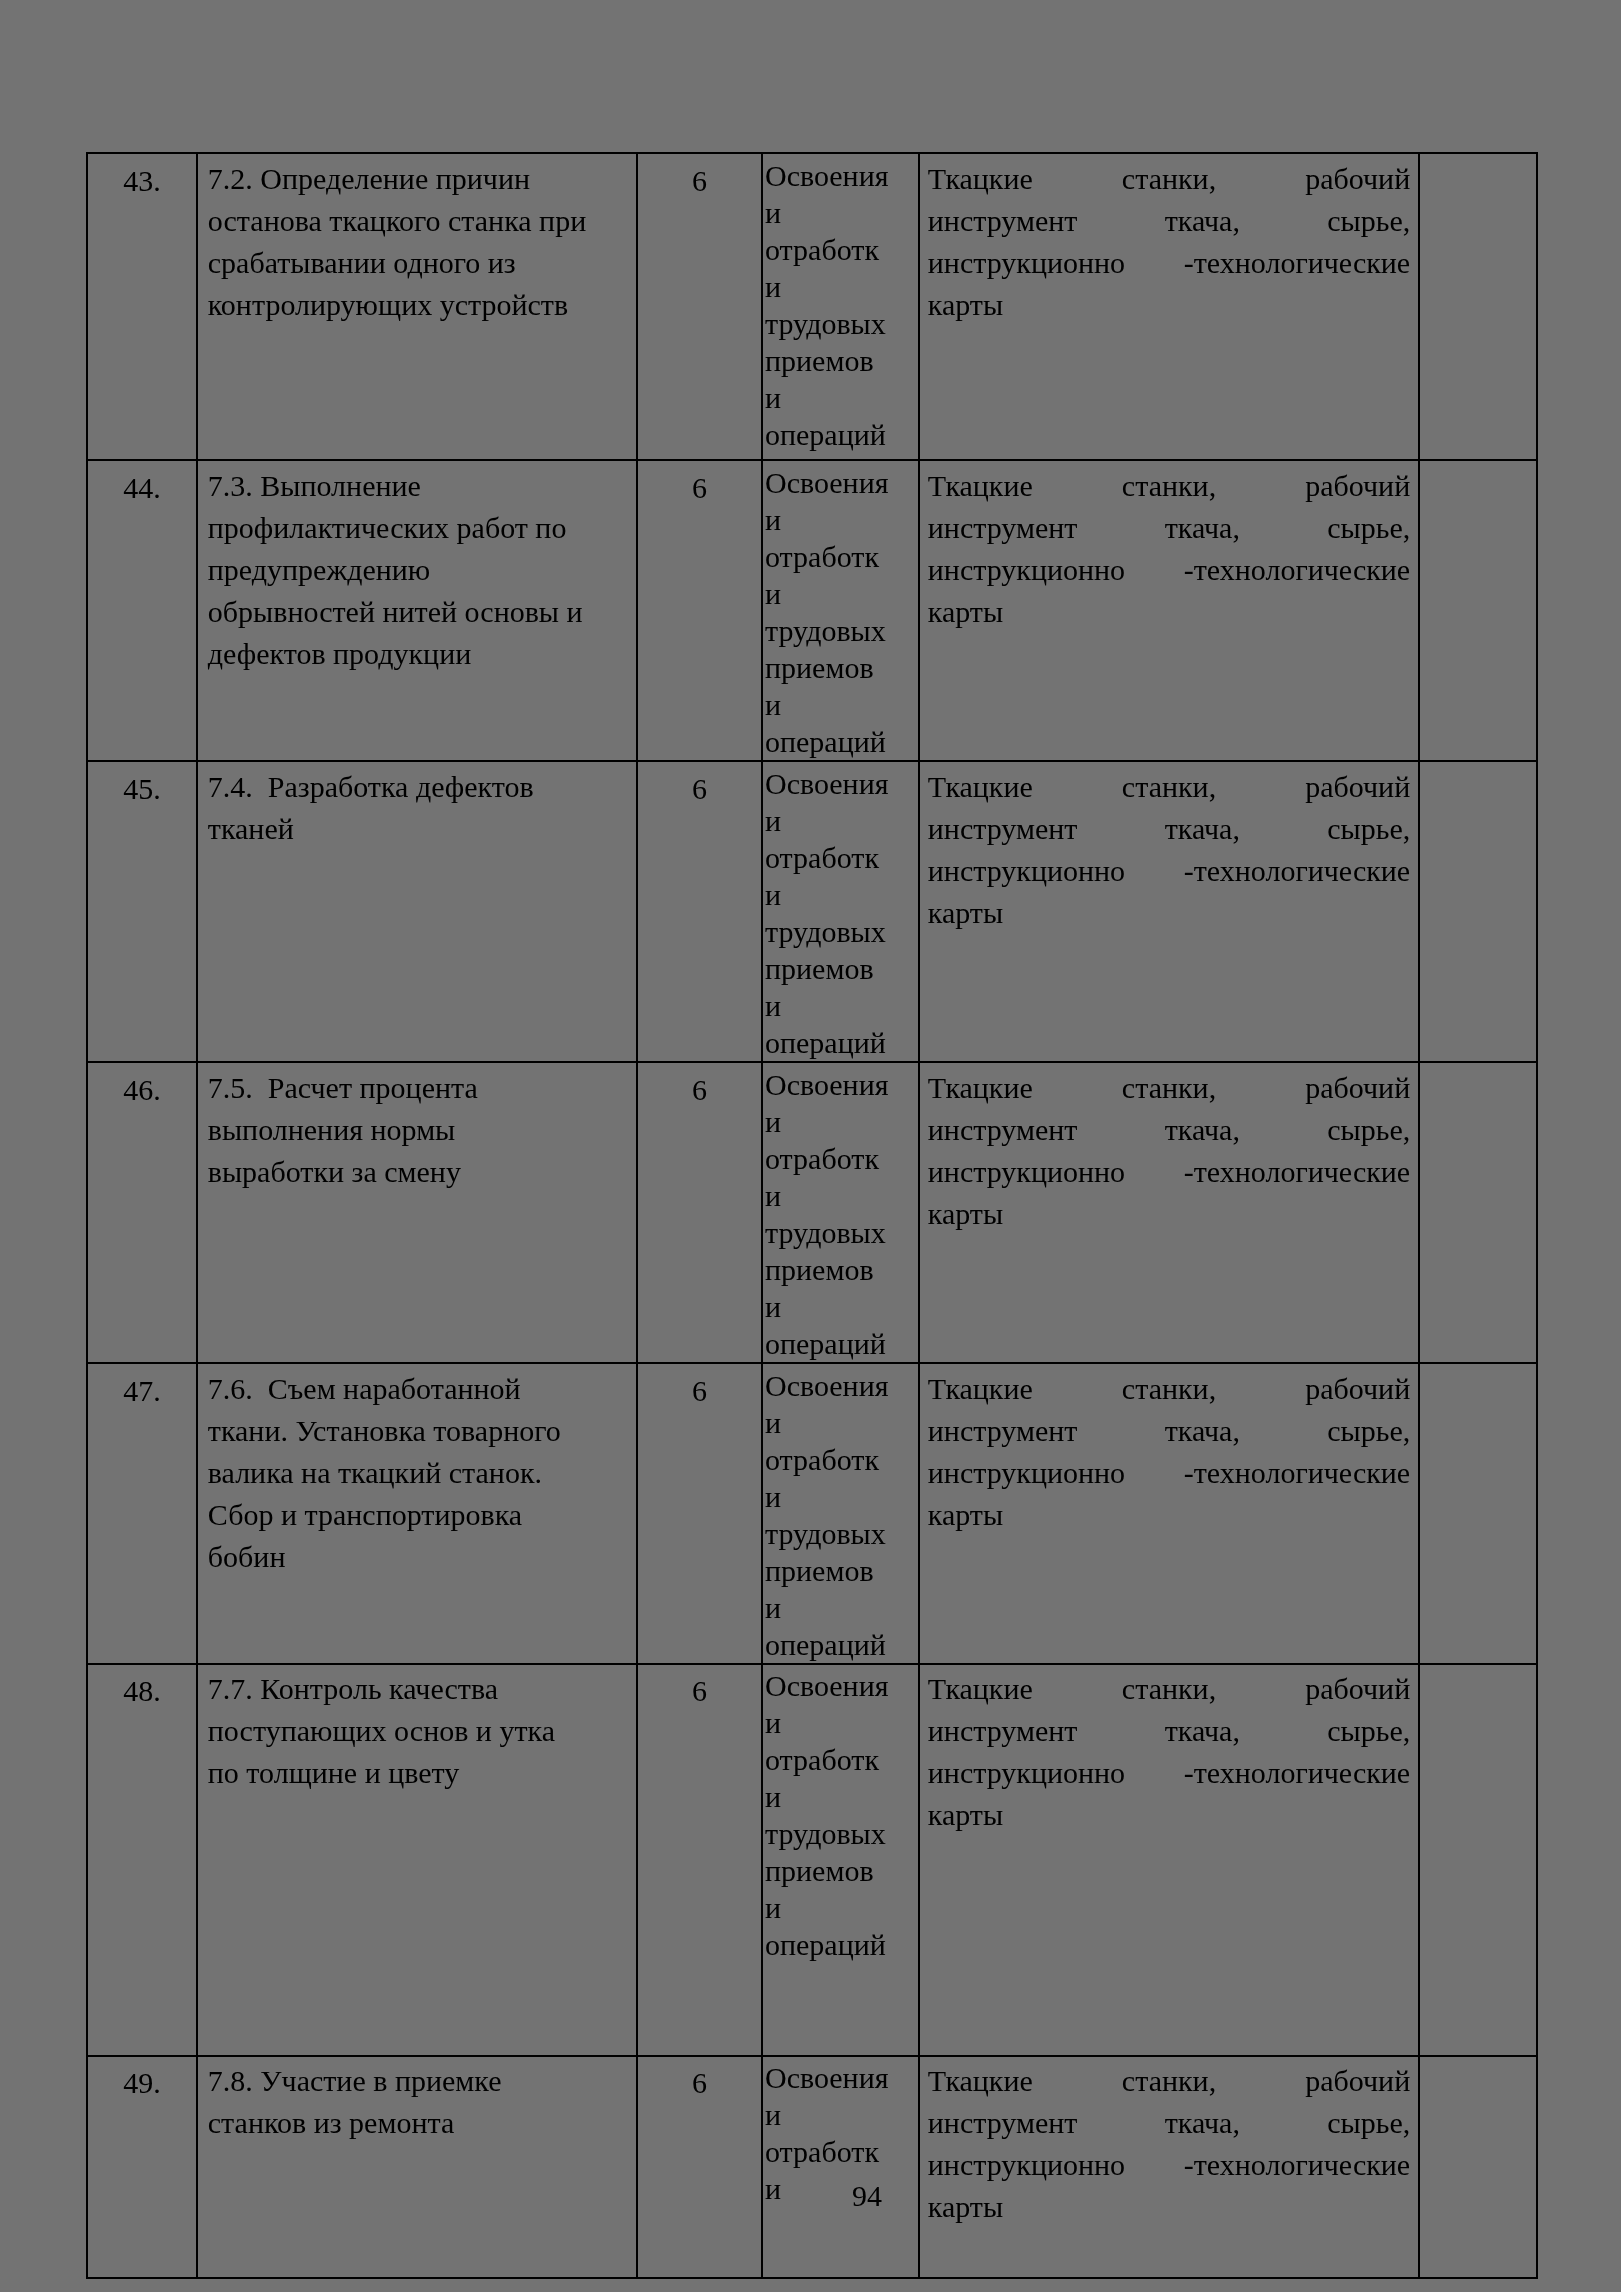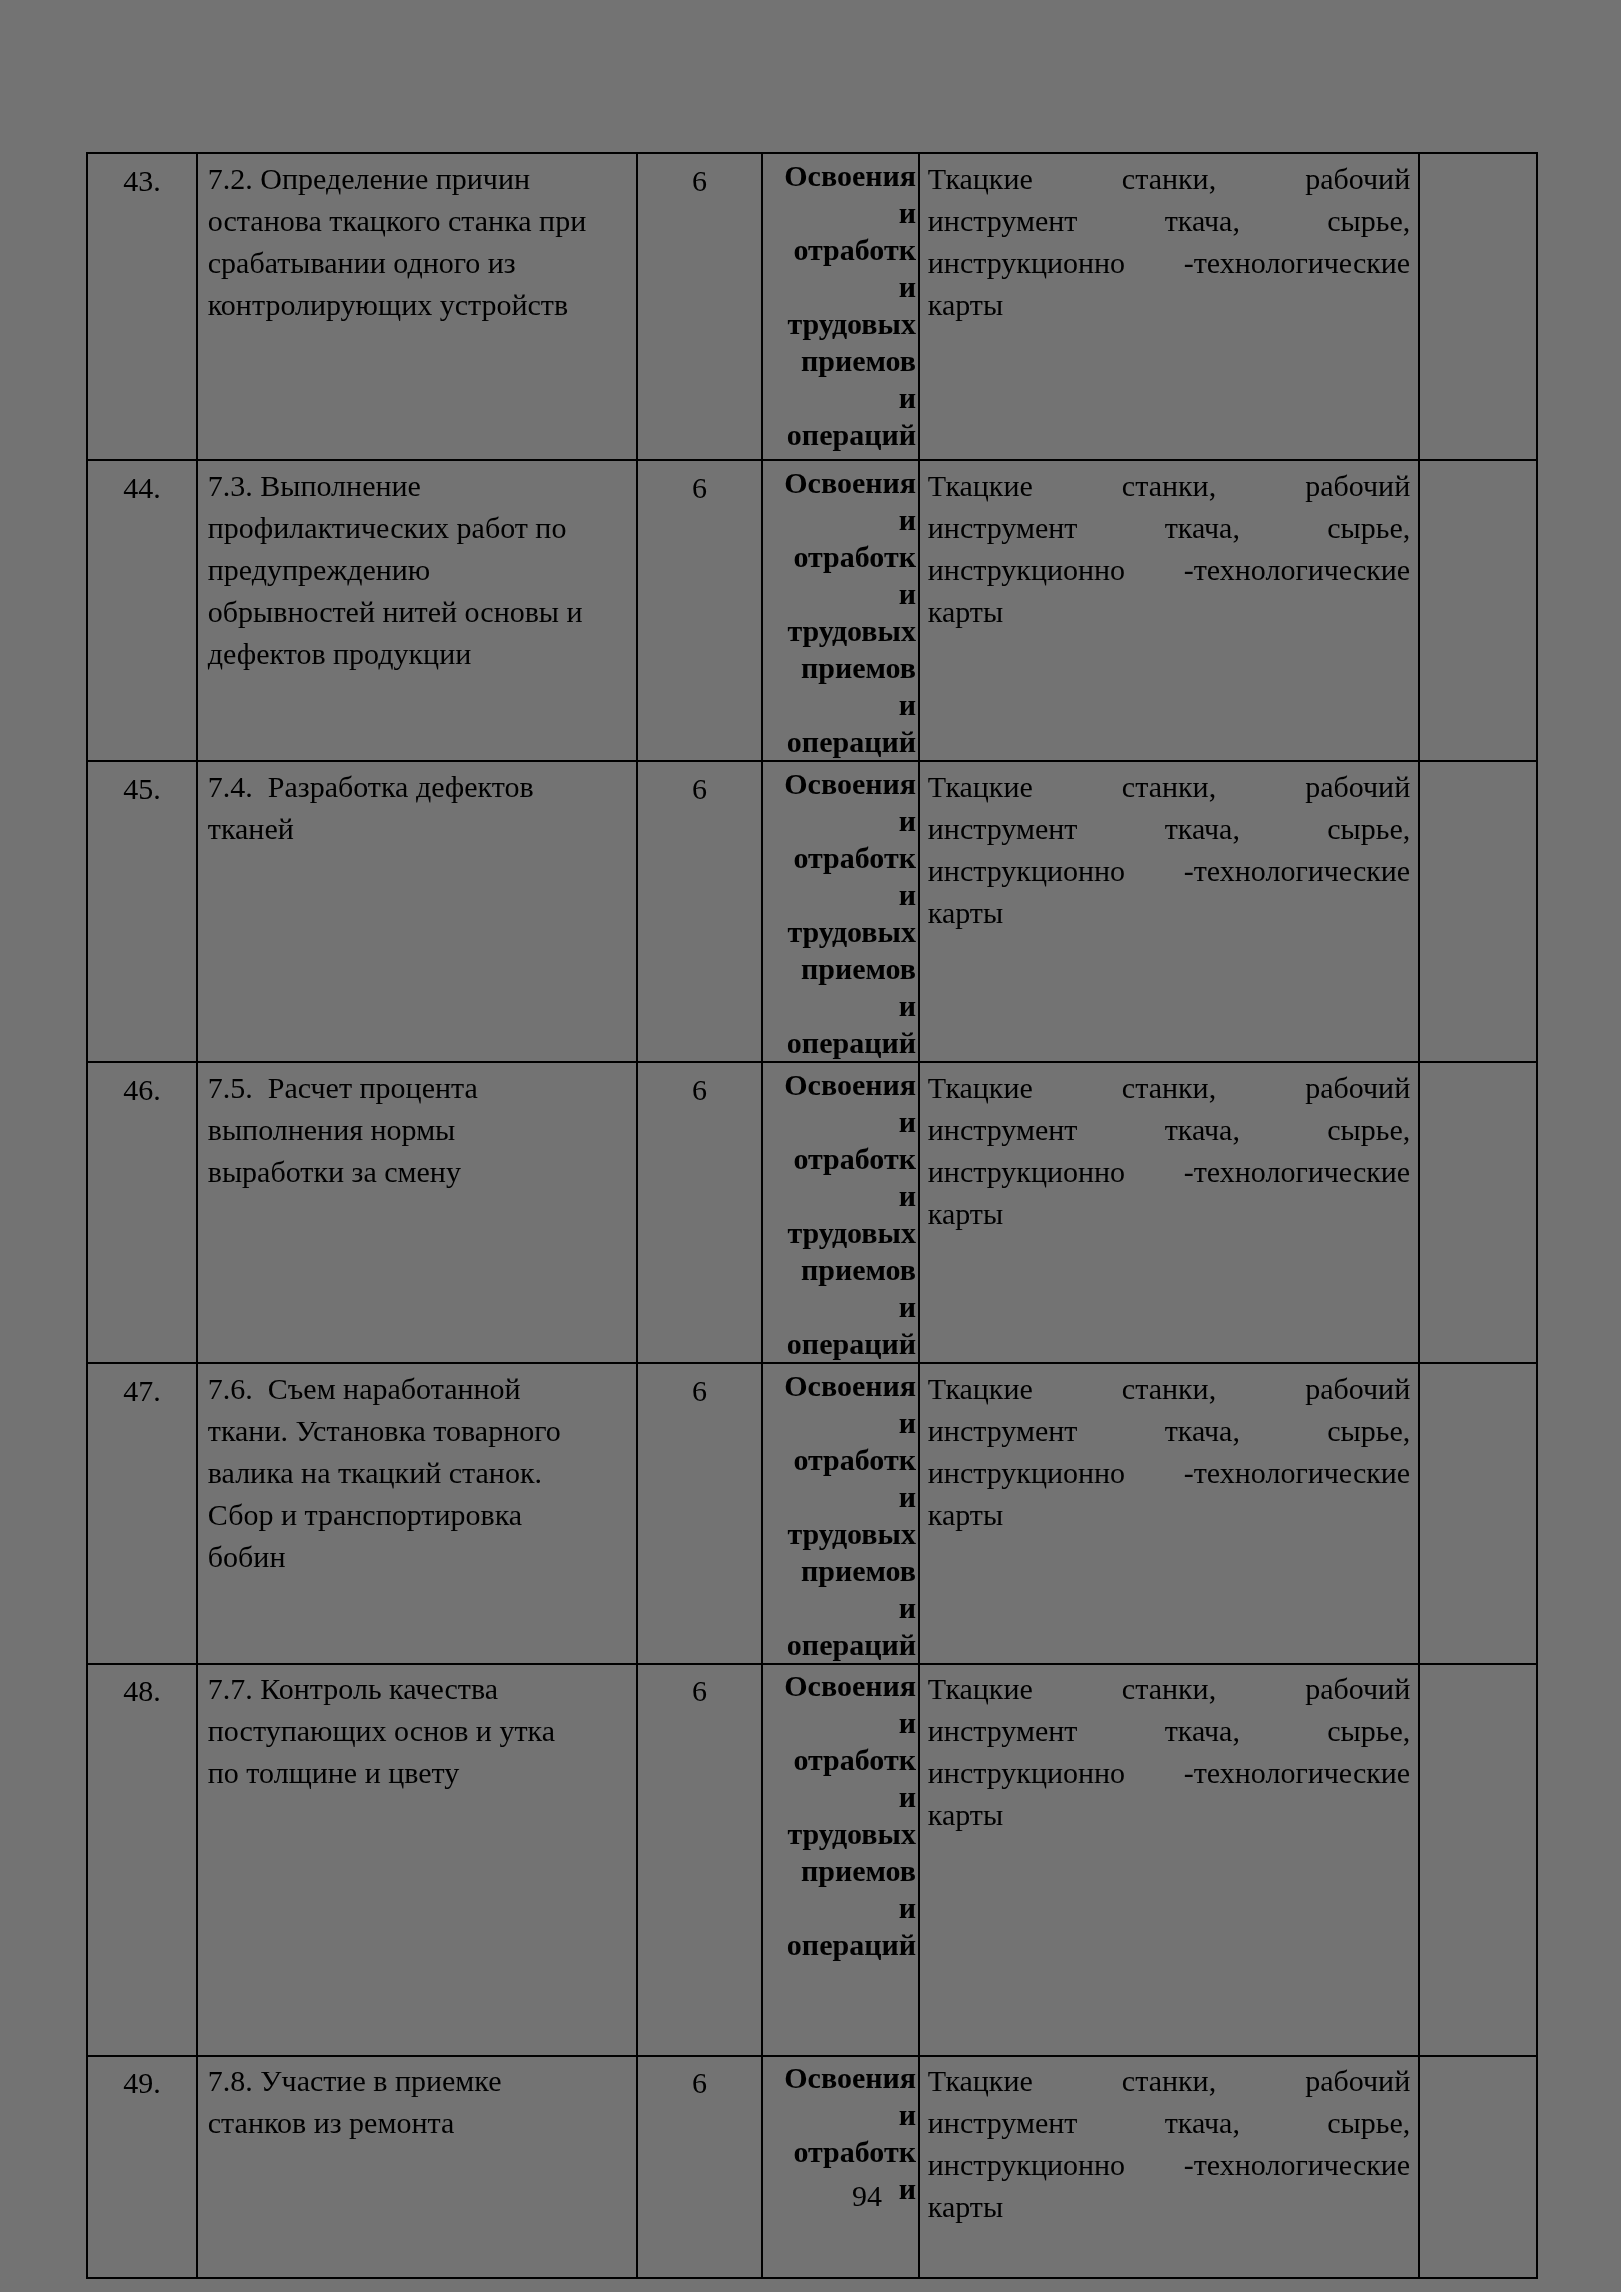--- a/index.html
+++ b/index.html
@@ -41,24 +41,23 @@
     padding: 3.9px 5.9px 0 9.8px;
     line-height: 42px;
   }
   .c-hours {
     text-align: center;
     padding: 5.9px 2px 0 2px;
     line-height: 42px;
   }
   .c-method {
     white-space: pre-wrap;
-    text-align: right;
+    text-align: left;
     padding: 2.9px 2px 0 2px;
     line-height: 37px;
-    font-weight: bold;
   }
   .c-equip {
     padding: 3.9px 7.8px 0 7.8px;
     line-height: 42px;
     margin-top: 44px;
   }
   .equip-line {
     text-align: left;
   }
   .equip-line.just {

